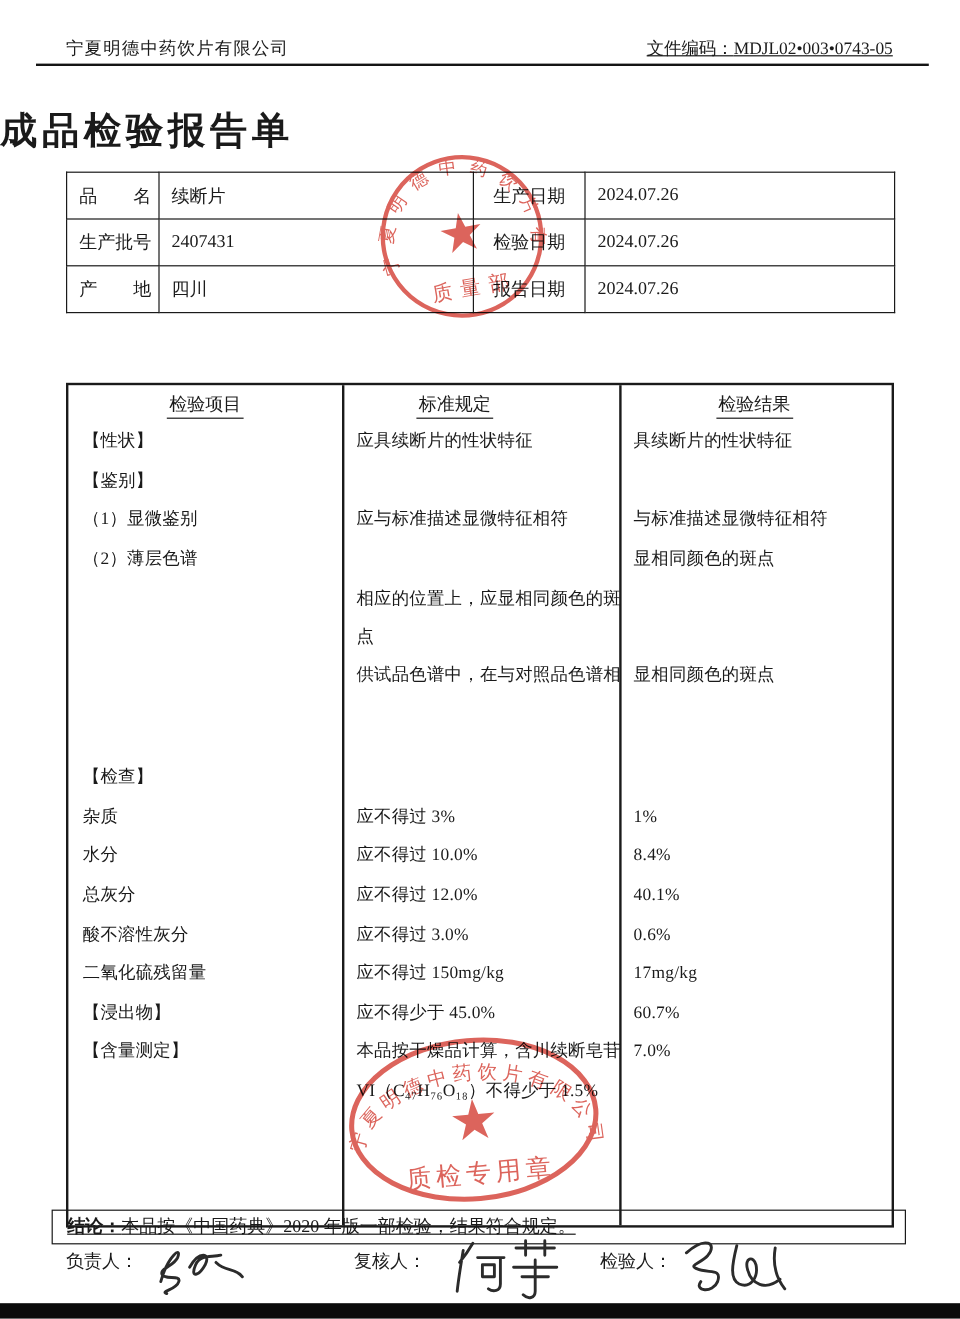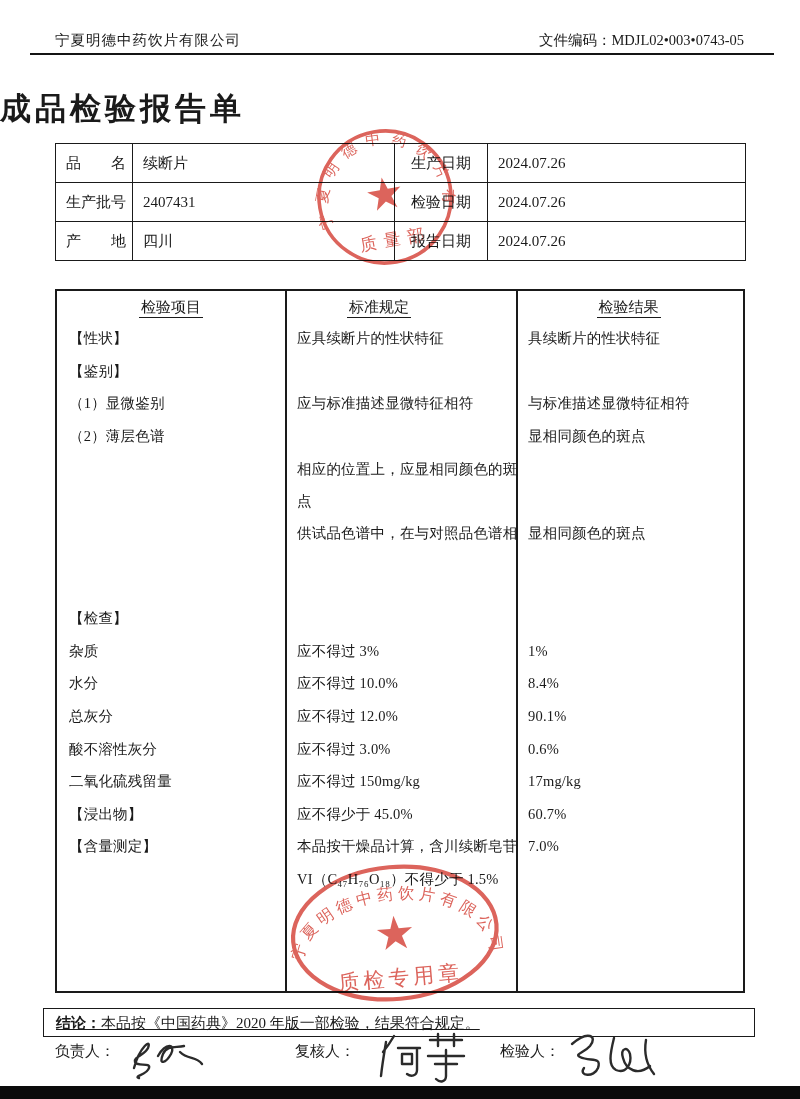--- a/index.html
+++ b/index.html
@@ -4,30 +4,30 @@
 <style>
   html,body{margin:0;padding:0;}
   body{
     width:800px;height:1099px;position:relative;background:#ffffff;
     font-family:"Liberation Serif","DejaVu Serif",serif;color:#1a1a1a;
     overflow:hidden;
   }
   .abs{position:absolute;}
   
   .hdr-company{top:31px;left:55px;font-size:14.5px;letter-spacing:1px;}
-  .hdr-code{top:31px;right:56px;font-size:14.5px;}
+  .hdr-code{top:31px;right:56px;font-size:14.5px;text-decoration:underline;}
   .hdr-rule{top:53px;left:30px;right:26px;height:2px;background:#141414;}
   
   .title{top:88px;left:0;width:800px;text-align:left;font-size:31px;font-weight:bold;letter-spacing:4px;}
   
   .info-table{left:55px;top:143px;border-collapse:collapse;table-layout:fixed;}
   .info-table td{border:1.5px solid #1a1a1a;height:38px;font-size:15px;vertical-align:middle;padding:0 0 0 10px;white-space:nowrap;}
   .info-table td.dl{text-align:center;padding:0;}
   
-  .mt{left:55px;top:289px;width:686px;height:700px;border:2px solid #1a1a1a;}
+  .mt{left:55px;top:319px;width:686px;height:700px;border:2px solid #1a1a1a;}
   .vd{position:absolute;top:0;bottom:0;width:2px;background:#1a1a1a;}
   .th{position:absolute;top:7px;text-align:center;font-size:15px;}
   .th span{border-bottom:1.2px solid #1a1a1a;padding:0 2px 2px;}
   .cl{position:absolute;font-size:14.5px;line-height:20px;white-space:nowrap;letter-spacing:.2px;}
   
   .concl{left:43px;top:1008px;width:712px;height:29px;border:1.5px solid #1a1a1a;font-size:15px;line-height:29px;padding-left:12px;box-sizing:border-box;white-space:nowrap;text-decoration:underline;}
   .concl b{font-weight:bold;}
   
   .sig-label{top:1042px;font-size:15px;}
   .sig-svg{position:absolute;}
@@ -107,21 +107,21 @@
   <div class="cl" style="left:12px;top:350px">杂质</div>
   <div class="cl" style="left:240px;top:350px">应不得过 3%</div>
   <div class="cl" style="left:471px;top:350px">1%</div>
 
   <div class="cl" style="left:12px;top:382px">水分</div>
   <div class="cl" style="left:240px;top:382px">应不得过 10.0%</div>
   <div class="cl" style="left:471px;top:382px">8.4%</div>
 
   <div class="cl" style="left:12px;top:415px">总灰分</div>
   <div class="cl" style="left:240px;top:415px">应不得过 12.0%</div>
-  <div class="cl" style="left:471px;top:415px">90.1%</div>
+  <div class="cl" style="left:471px;top:415px">40.1%</div>
 
   <div class="cl" style="left:12px;top:448px">酸不溶性灰分</div>
   <div class="cl" style="left:240px;top:448px">应不得过 3.0%</div>
   <div class="cl" style="left:471px;top:448px">0.6%</div>
 
   <div class="cl" style="left:12px;top:480px">二氧化硫残留量</div>
   <div class="cl" style="left:240px;top:480px">应不得过 150mg/kg</div>
   <div class="cl" style="left:471px;top:480px">17mg/kg</div>
 
   <div class="cl" style="left:12px;top:513px">【浸出物】</div>

